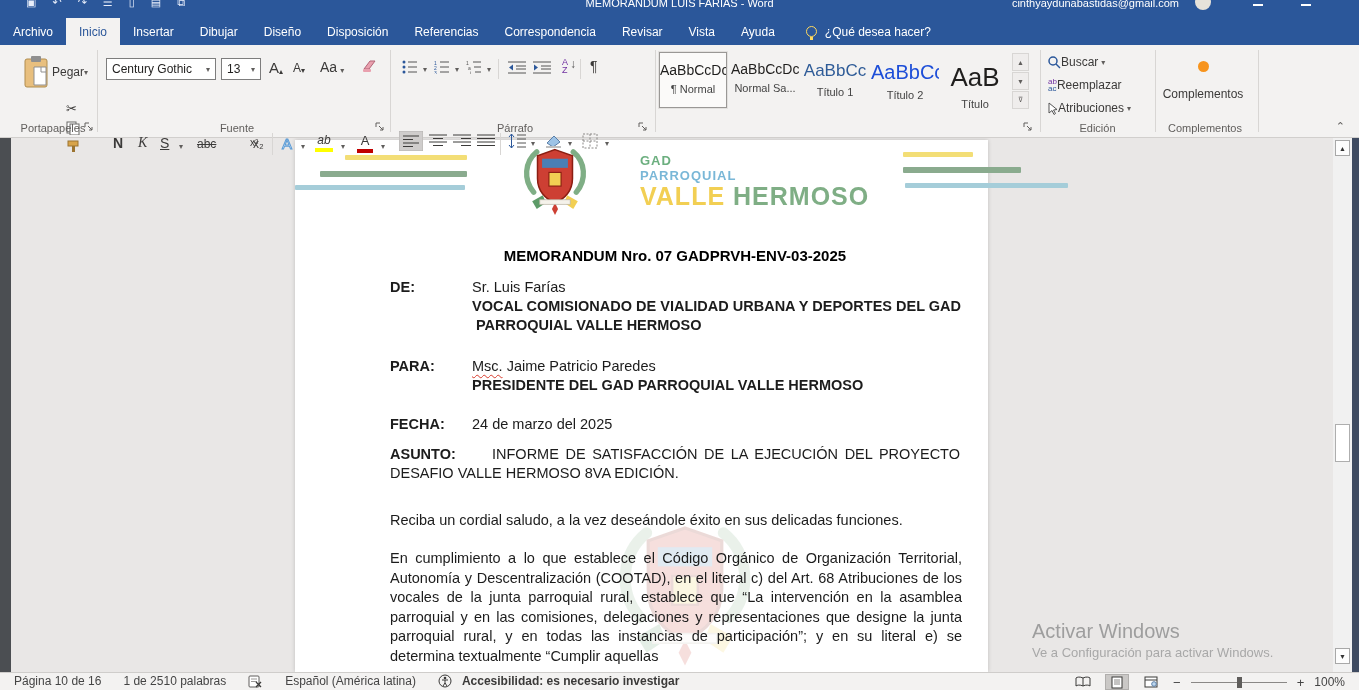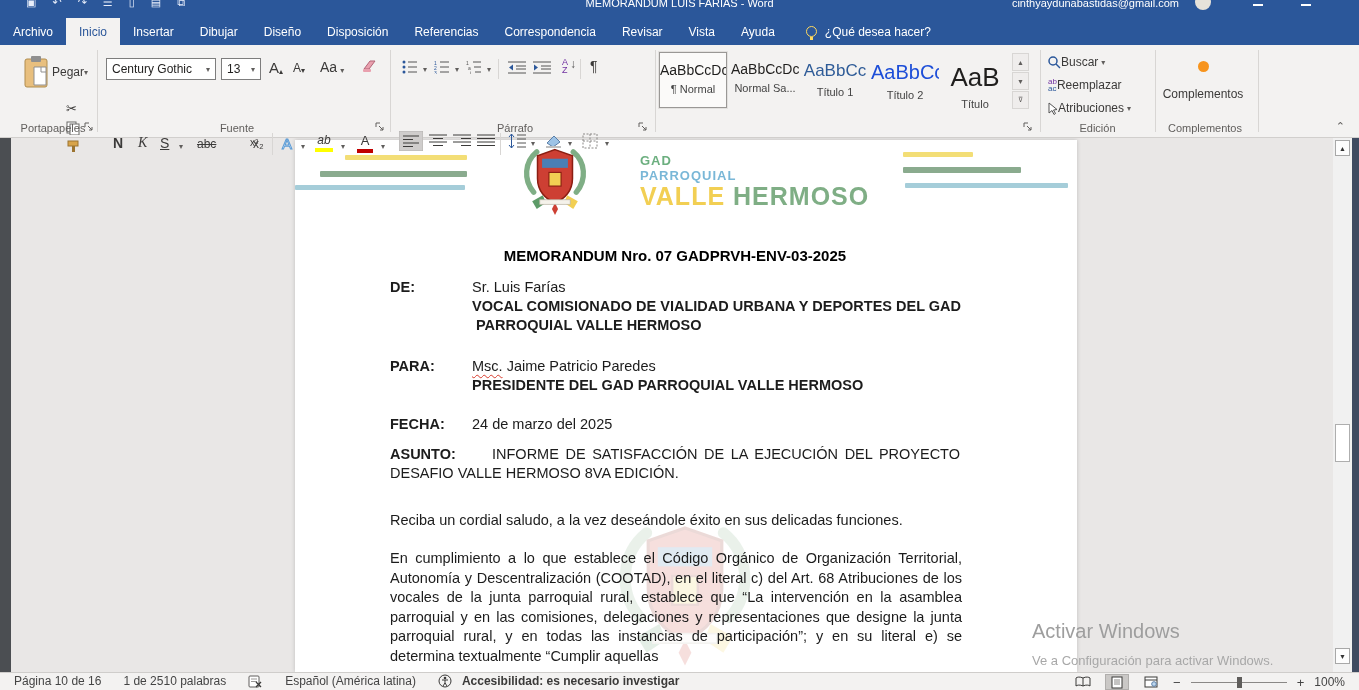--- a/index.html
+++ b/index.html
@@ -44,35 +44,35 @@
   .collapse { position:absolute; right:14px; bottom:4px; font-size:11px; color:#605e5c; }
 
   
   .docarea { position:absolute; left:0; top:138px; width:1359px; height:534px; background:#e9e7e6; overflow:hidden; }
   .leftedge { position:absolute; left:0; top:0; width:11px; height:534px; background:#4b4e52; color:#9aa7b4; font-size:9px; }
   .rightedge { position:absolute; left:1352px; top:0; width:7px; height:534px; background:#3f4b61; }
   .vscroll { position:absolute; left:1333px; top:0; width:19px; height:534px; background:#f1f1f1; }
   .scrbtn { position:absolute; left:2px; width:15px; height:16px; background:#fdfdfd; border:1px solid #a8a8a8; font-size:7px; color:#333; display:flex; align-items:center; justify-content:center; }
   .scrthumb { position:absolute; left:2px; top:286px; width:15px; height:38px; background:#fff; border:1px solid #aeaeae; }
 
-  .page { position:absolute; left:295px; top:2px; width:782px; height:532px; background:#fff; box-shadow:0 0 4px rgba(0,0,0,.18); }
+  .page { position:absolute; left:295px; top:2px; width:693px; height:532px; background:#fff; box-shadow:0 0 4px rgba(0,0,0,.18); }
   .stripe { position:absolute; border-radius:1px; }
   .logo-text { position:absolute; left:345px; top:14px; line-height:1; }
   .crest-wrap { position:absolute; left:185px; top:2px; width:150px; height:76px; }
   .wm-crest { position:absolute; left:240px; top:372px; width:300px; height:160px; opacity:.16; }
 
   .doc { color:#1c1c1c; font-size:14.5px; }
   .dlabel { position:absolute; left:95px; font-weight:bold; }
   .dval { position:absolute; left:177px; }
   .squig { text-decoration:underline wavy #d83b2c 1px; text-underline-offset:3px; }
   .just { text-align:justify; }
 
   .activate { position:absolute; left:1032px; top:482px; color:#9e9e9e; }
   .activate .l1 { font-size:20px; }
-  .activate .l2 { font-size:13px; margin-top:10px; color:#a8a8a8; }
+  .activate .l2 { font-size:13px; margin-top:2px; color:#a8a8a8; }
 
   
   .statusbar { position:absolute; left:0; top:672px; width:1359px; height:18px; background:#f3f2f1; border-top:1px solid #cfcdcb; font-size:12px; color:#444; z-index:30; }
   .sb-left { position:absolute; left:14px; top:1px; display:flex; align-items:center; gap:22px; white-space:nowrap; }
   .sb-right { position:absolute; right:14px; top:1px; display:flex; align-items:center; gap:10px; }
   .viewbtn { width:24px; height:16px; display:flex; align-items:center; justify-content:center; }
   .viewbtn.sel { background:#cac8c6; border:1px solid #b0aeac; }
   .ztrack { position:relative; width:96px; height:14px; }
   .ztrack .line { position:absolute; left:0; right:0; top:7px; height:1px; background:#8a8886; }
   .ztrack .thumb { position:absolute; left:46px; top:2px; width:5px; height:11px; background:#5f5d5b; }

